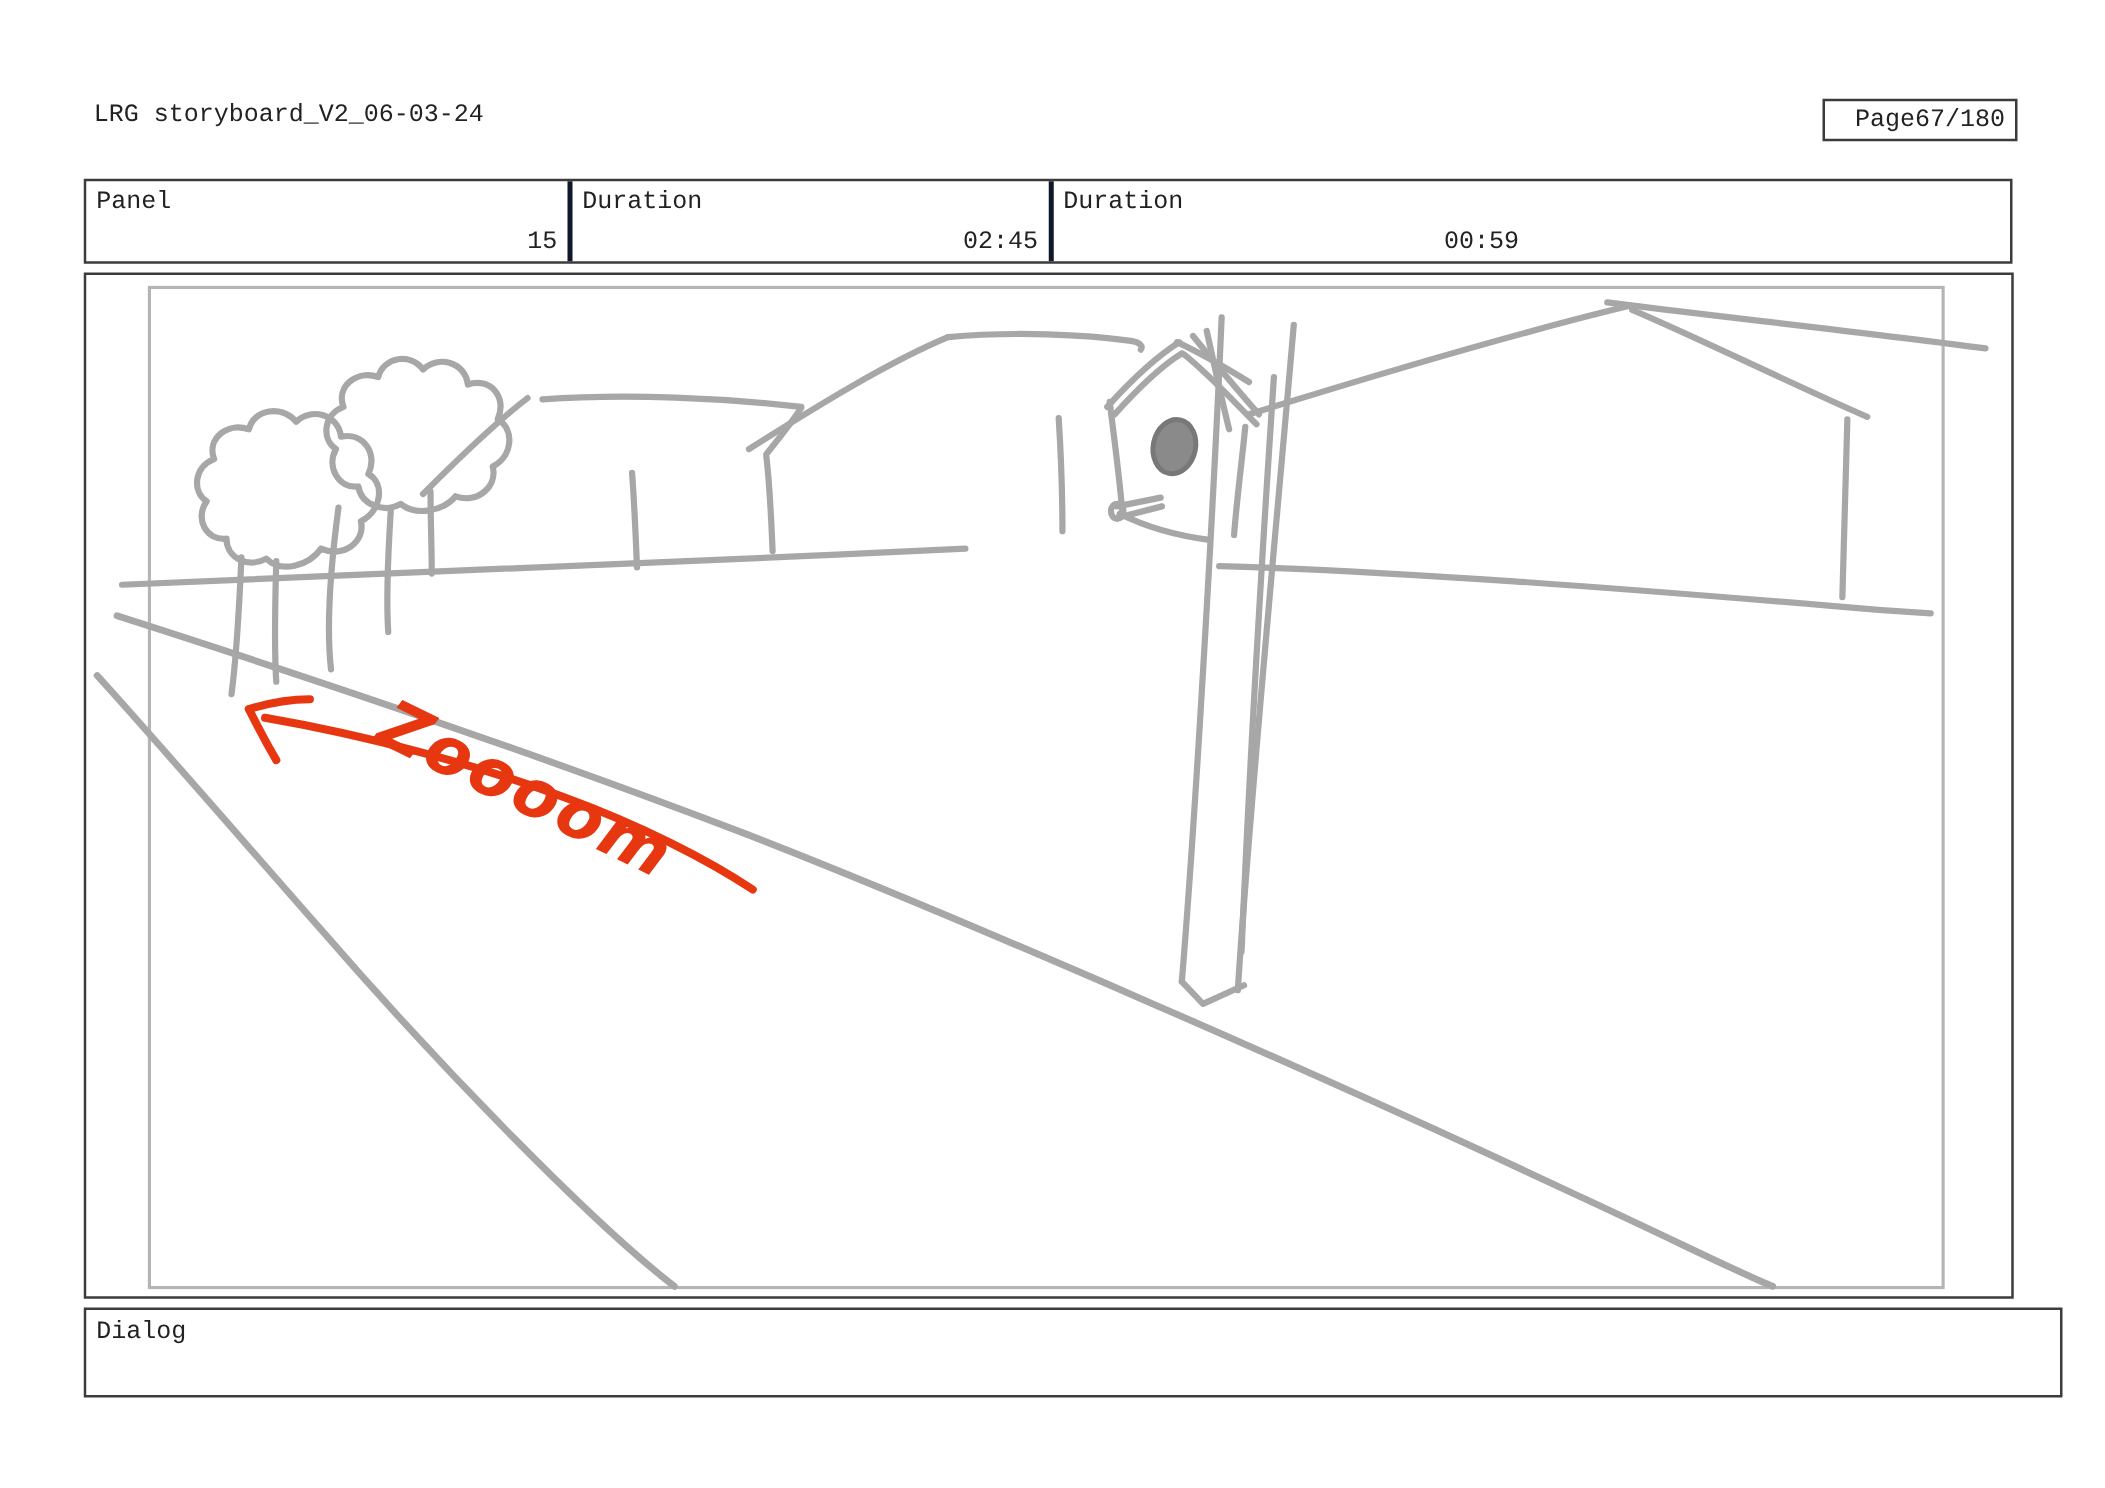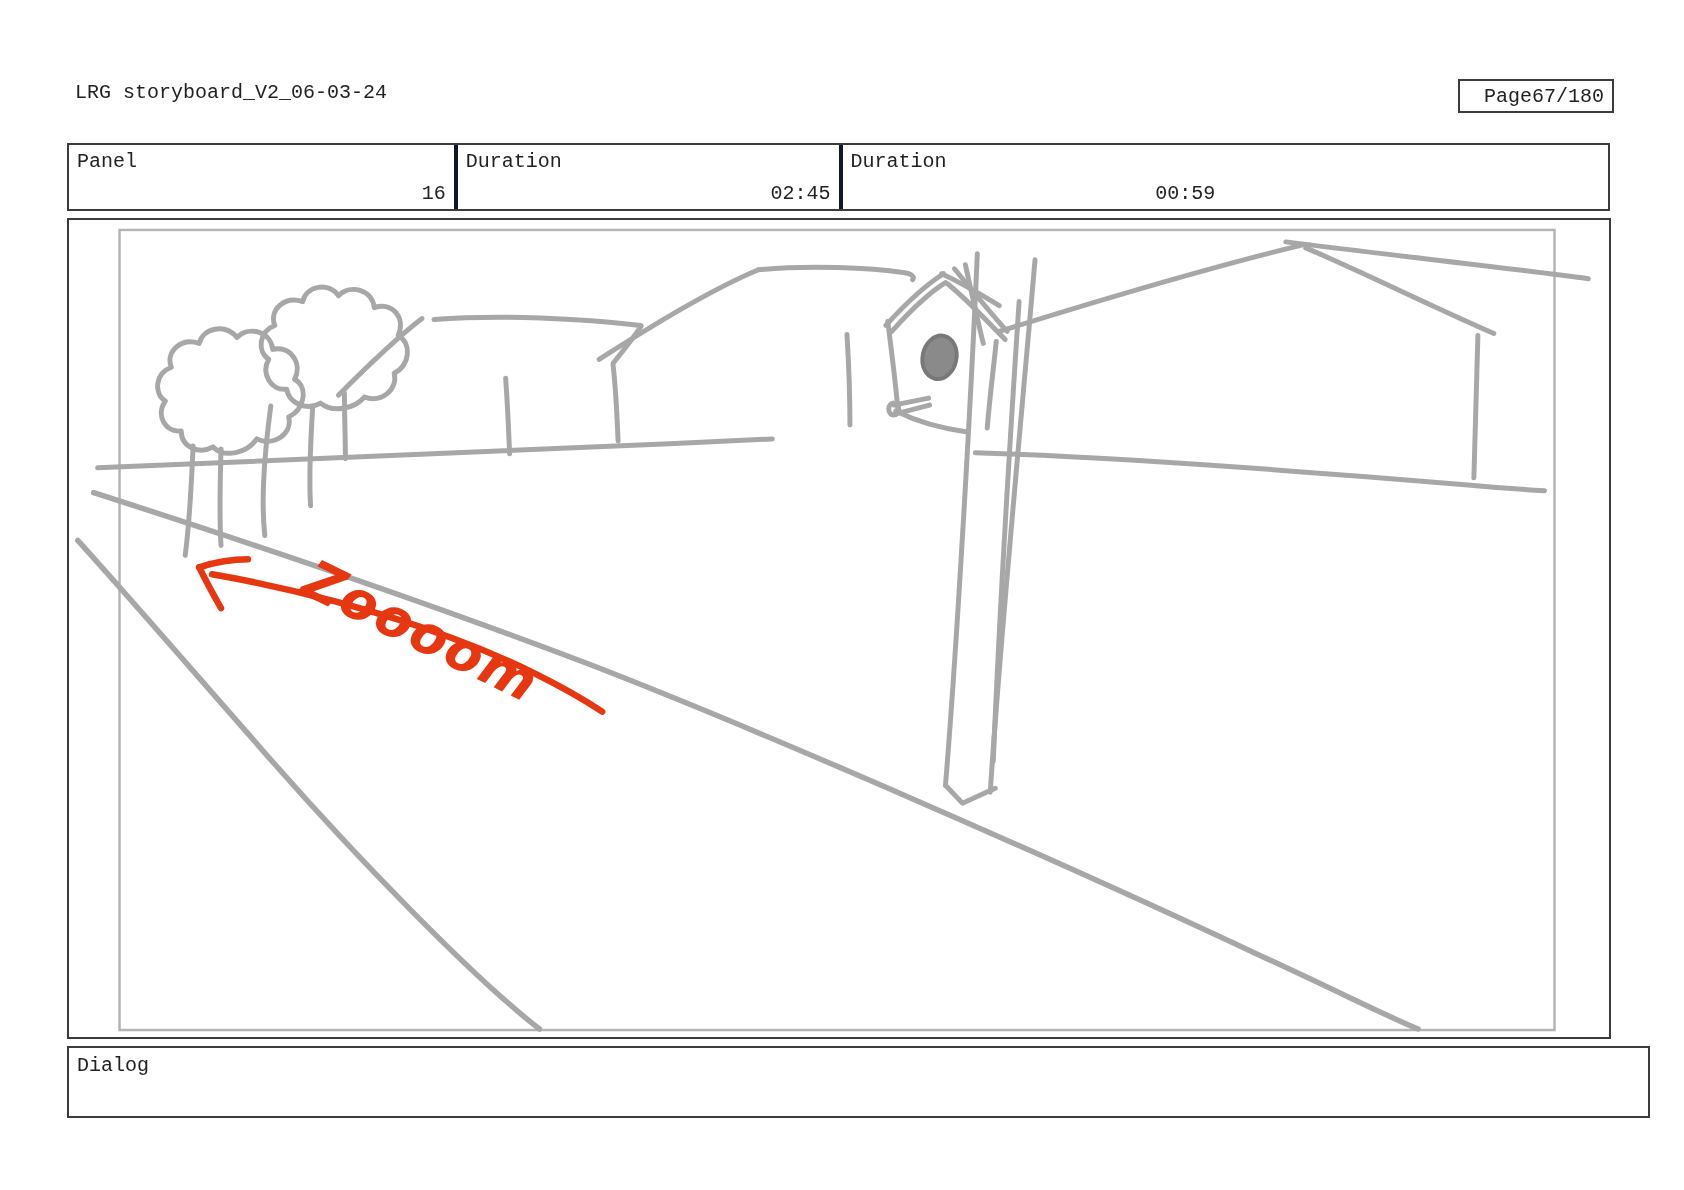--- a/index.html
+++ b/index.html
@@ -53,21 +53,21 @@
 <div class="abs page-title">LRG storyboard_V2_06-03-24</div>
 
 <div class="abs page-box">
   <span>Page</span>
   <span>67/180</span>
 </div>
 
 <div class="abs info-table">
   <div class="info-cell">
     <span class="info-label">Panel</span>
-    <span class="info-value">16</span>
+    <span class="info-value">15</span>
   </div>
   <div class="info-cell">
     <span class="info-label">Duration</span>
     <span class="info-value">02:45</span>
   </div>
   <div class="info-cell">
     <span class="info-label">Duration</span>
     <span class="info-value">00:59</span>
   </div>
 </div>

